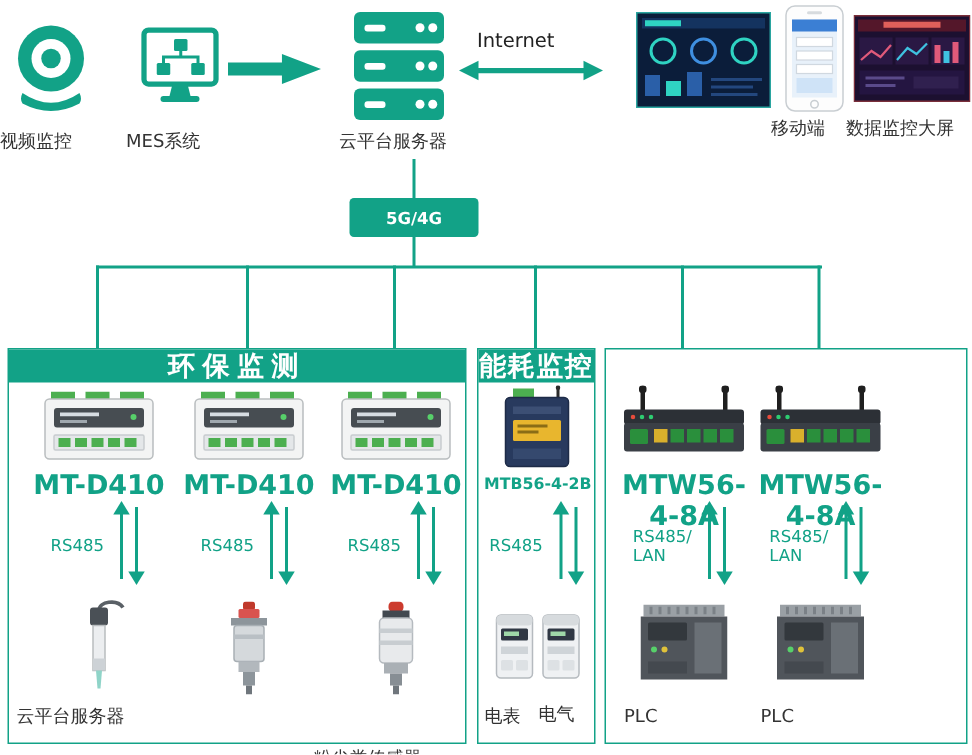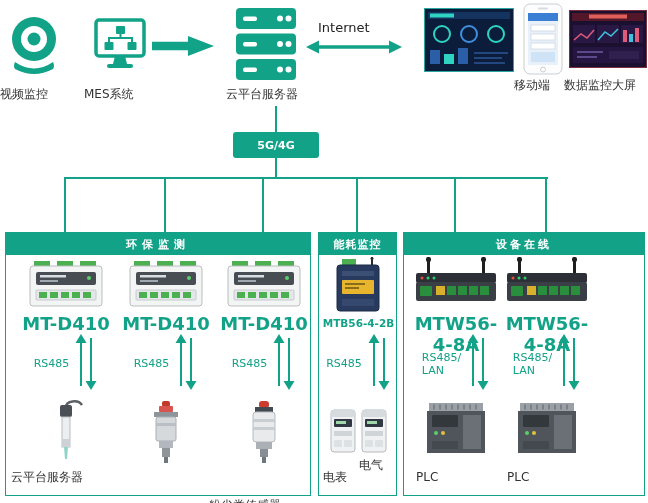--- a/index.html
+++ b/index.html
@@ -6,21 +6,21 @@
   html,body { background:#ffffff; }
   body { font-family:"DejaVu Sans","Liberation Sans",sans-serif; }
   .stage { position:relative; width:648px; height:503px; background:#fff; overflow:hidden; }
   .abs { position:absolute; }
   .lbl { position:absolute; color:#333333; font-size:12px; text-align:left; line-height:1.15; }
   .dev-lbl { position:absolute; color:#12a287; font-size:18px; font-weight:bold; text-align:center; }
   .line { position:absolute; background:#12a287; }
   .badge { position:absolute; background:#12a287; color:#fff; font-size:11px; font-weight:bold;
            display:flex; align-items:center; justify-content:center; border-radius:3px; }
   .group-box { position:absolute; border:1px solid #12a287; background:#fff; }
-  .group-header { height:22px; background:#12a287; color:#ffffff; font-size:11px; font-weight:bold;
+  .group-header { height:22px; background:#12a287; color:#ffffff; font-size:18px; font-weight:bold;
                   display:flex; align-items:center; justify-content:center; letter-spacing:2px; }
   .busrow { position:absolute; display:flex; align-items:center; justify-content:center; gap:5px; height:58px; }
   .bus-text { color:#12a287; font-size:11px; line-height:1.2; text-align:left; }
   .arrow-right { position:absolute; background:#12a287;
                  clip-path:polygon(0% 32%, 58% 32%, 58% 8%, 100% 50%, 58% 92%, 58% 68%, 0% 68%); }
 </style>
 </head>
 <body>
 
 <svg width="0" height="0" style="position:absolute" aria-hidden="true">
@@ -324,25 +324,24 @@
     <div class="abs" style="left:11px;top:176px;">
       <svg width="26" height="44">
           <use href="#sym-meter"></use>
         </svg></div>
     <div class="abs" style="left:42px;top:176px;">
       <svg width="26" height="44">
           <use href="#sym-meter"></use>
         </svg></div>
 
     <div class="lbl" style="left:4px;top:238px;width:36px;">电表</div>
-    <div class="lbl" style="left:40px;top:226px;width:36px;">电气</div>
+    <div class="lbl" style="left:40px;top:238px;width:36px;font-family:Liberation Mono, monospace;">电气</div>
   </div>
 
   <div class="group-box" style="left:403px;top:232px;width:242px;height:264px;">
-    <div class="group-header" style="letter-spacing:3px;">设备在线</div>
 
     <div class="abs" style="left:10px;top:24px;">
       <svg width="84" height="48">
           <use href="#sym-router"></use>
         </svg></div>
     <div class="abs" style="left:101px;top:24px;">
       <svg width="84" height="48">
           <use href="#sym-router"></use>
         </svg></div>
 

